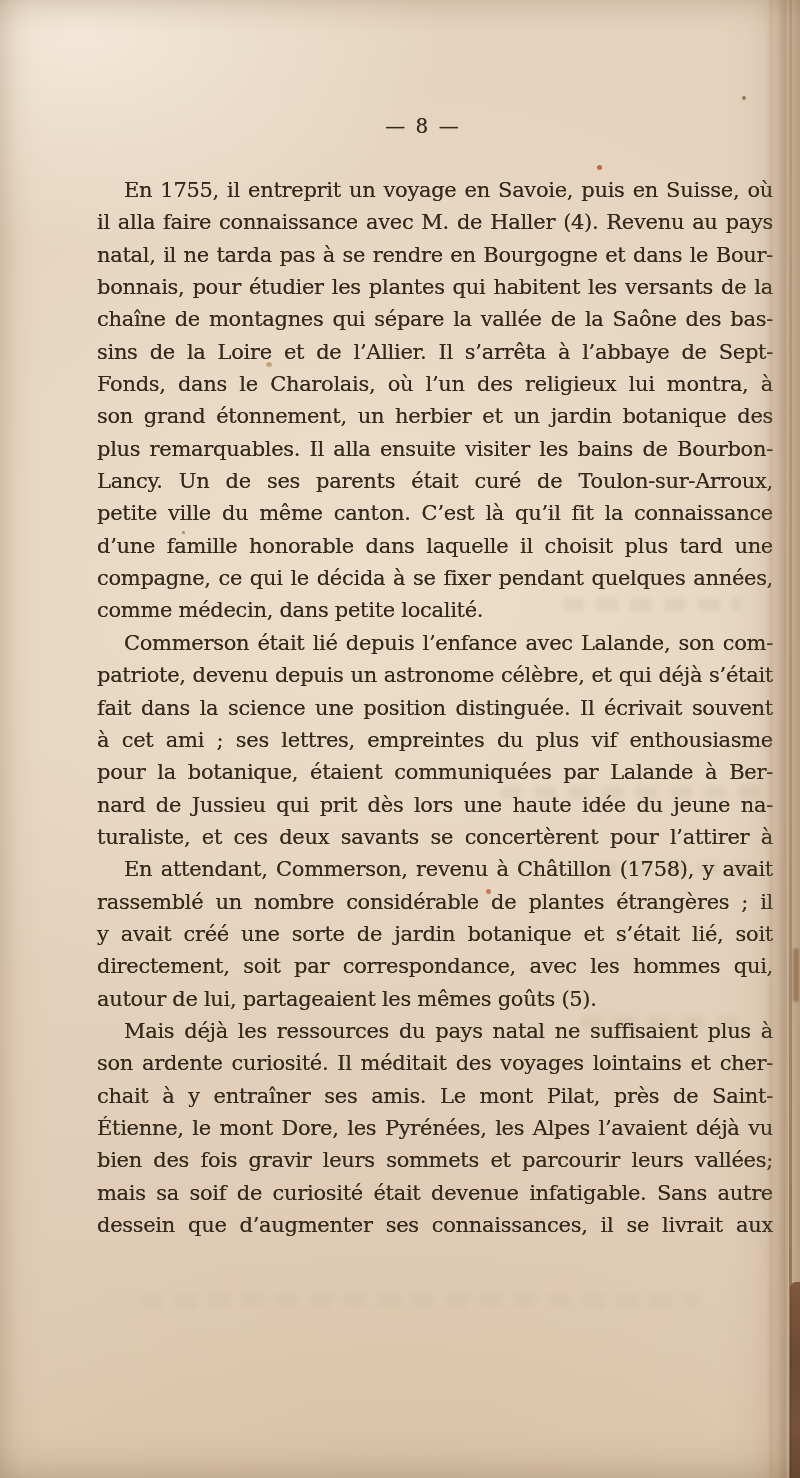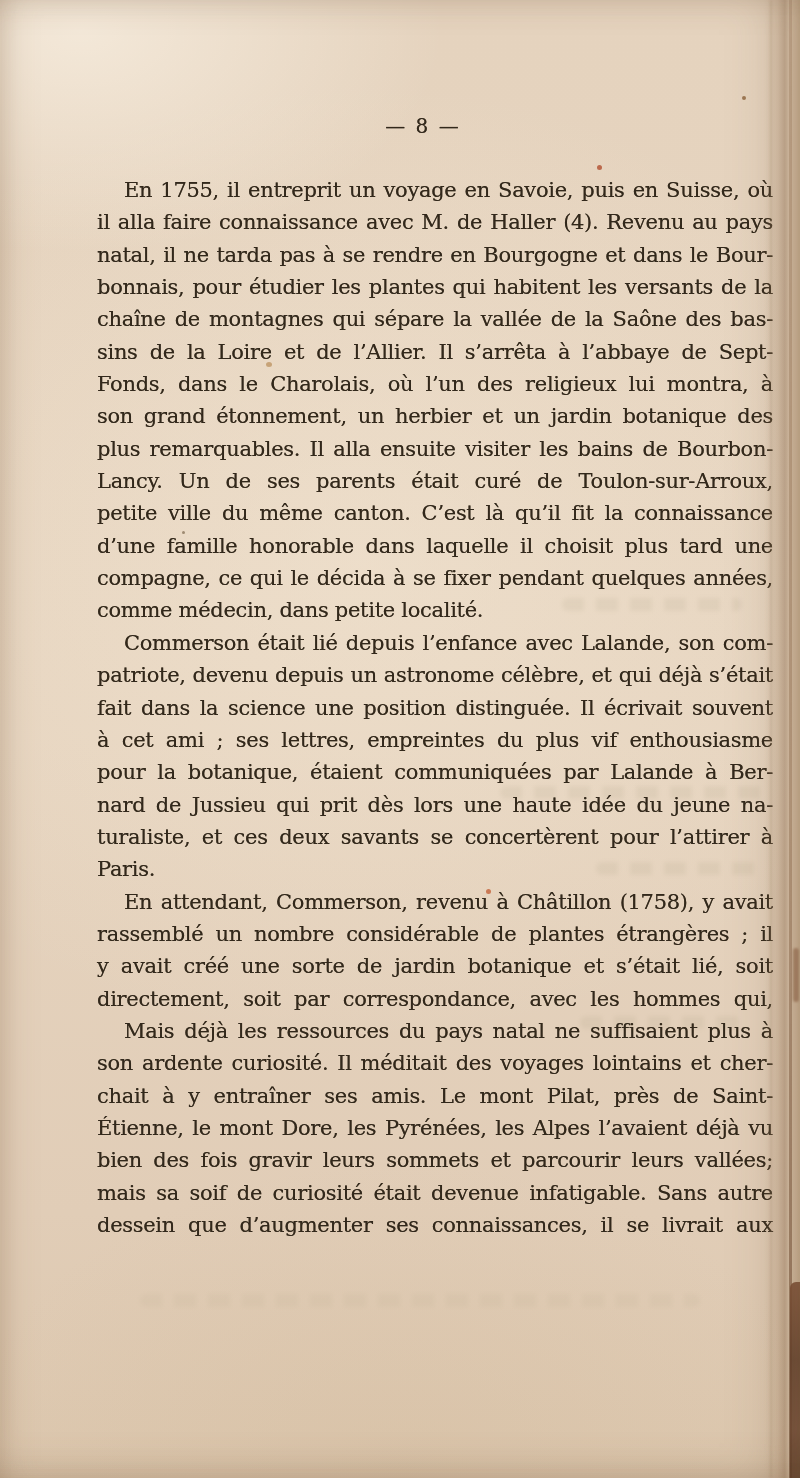--- a/index.html
+++ b/index.html
@@ -136,28 +136,28 @@
     </div>
 
     <div class="para">
       <div class="line indent">Commerson était lié depuis l’enfance avec Lalande, son com-</div>
       <div class="line">patriote, devenu depuis un astronome célèbre, et qui déjà s’était</div>
       <div class="line">fait dans la science une position distinguée. Il écrivait souvent</div>
       <div class="line">à cet ami ; ses lettres, empreintes du plus vif enthousiasme</div>
       <div class="line">pour la botanique, étaient communiquées par Lalande à Ber-</div>
       <div class="line">nard de Jussieu qui prit dès lors une haute idée du jeune na-</div>
       <div class="line">turaliste, et ces deux savants se concertèrent pour l’attirer à</div>
-      <div class="line end">Paris.</div>
     </div>
 
     <div class="para">
       <div class="line indent">En attendant, Commerson, revenu à Châtillon (1758), y avait</div>
       <div class="line">rassemblé un nombre considérable de plantes étrangères ; il</div>
       <div class="line">y avait créé une sorte de jardin botanique et s’était lié, soit</div>
       <div class="line">directement, soit par correspondance, avec les hommes qui,</div>
+      <div class="line end">autour de lui, partageaient les mêmes goûts (5).</div>
     </div>
 
     <div class="para">
       <div class="line indent">Mais déjà les ressources du pays natal ne suffisaient plus à</div>
       <div class="line">son ardente curiosité. Il méditait des voyages lointains et cher-</div>
       <div class="line">chait à y entraîner ses amis. Le mont Pilat, près de Saint-</div>
       <div class="line">Étienne, le mont Dore, les Pyrénées, les Alpes l’avaient déjà vu</div>
       <div class="line">bien des fois gravir leurs sommets et parcourir leurs vallées;</div>
       <div class="line">mais sa soif de curiosité était devenue infatigable. Sans autre</div>
       <div class="line">dessein que d’augmenter ses connaissances, il se livrait aux</div>

